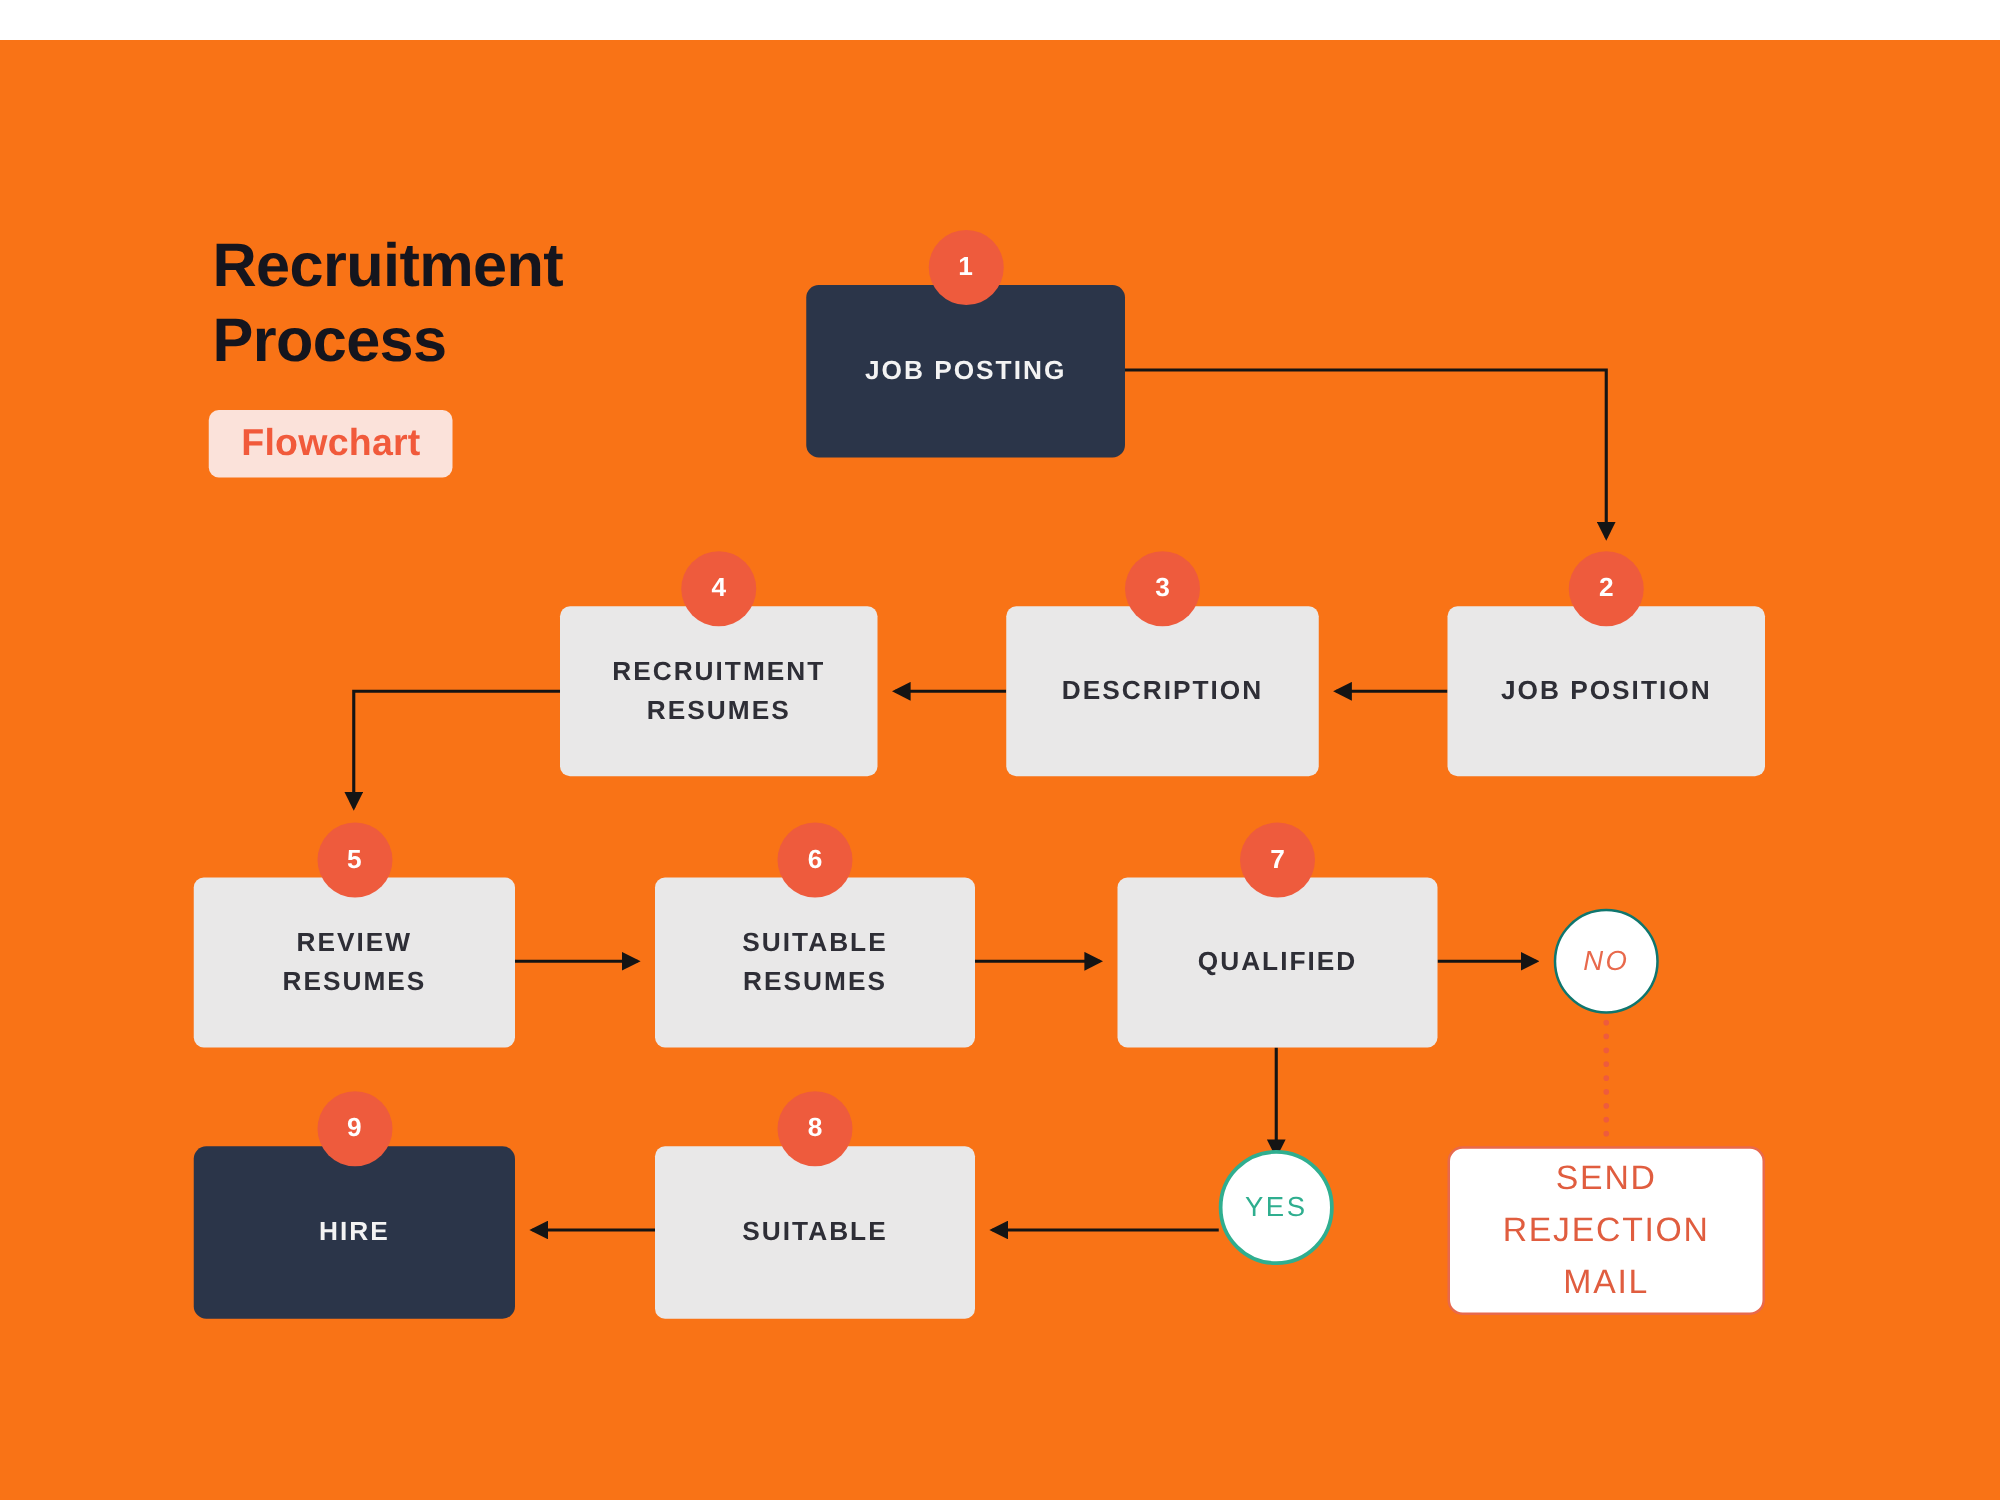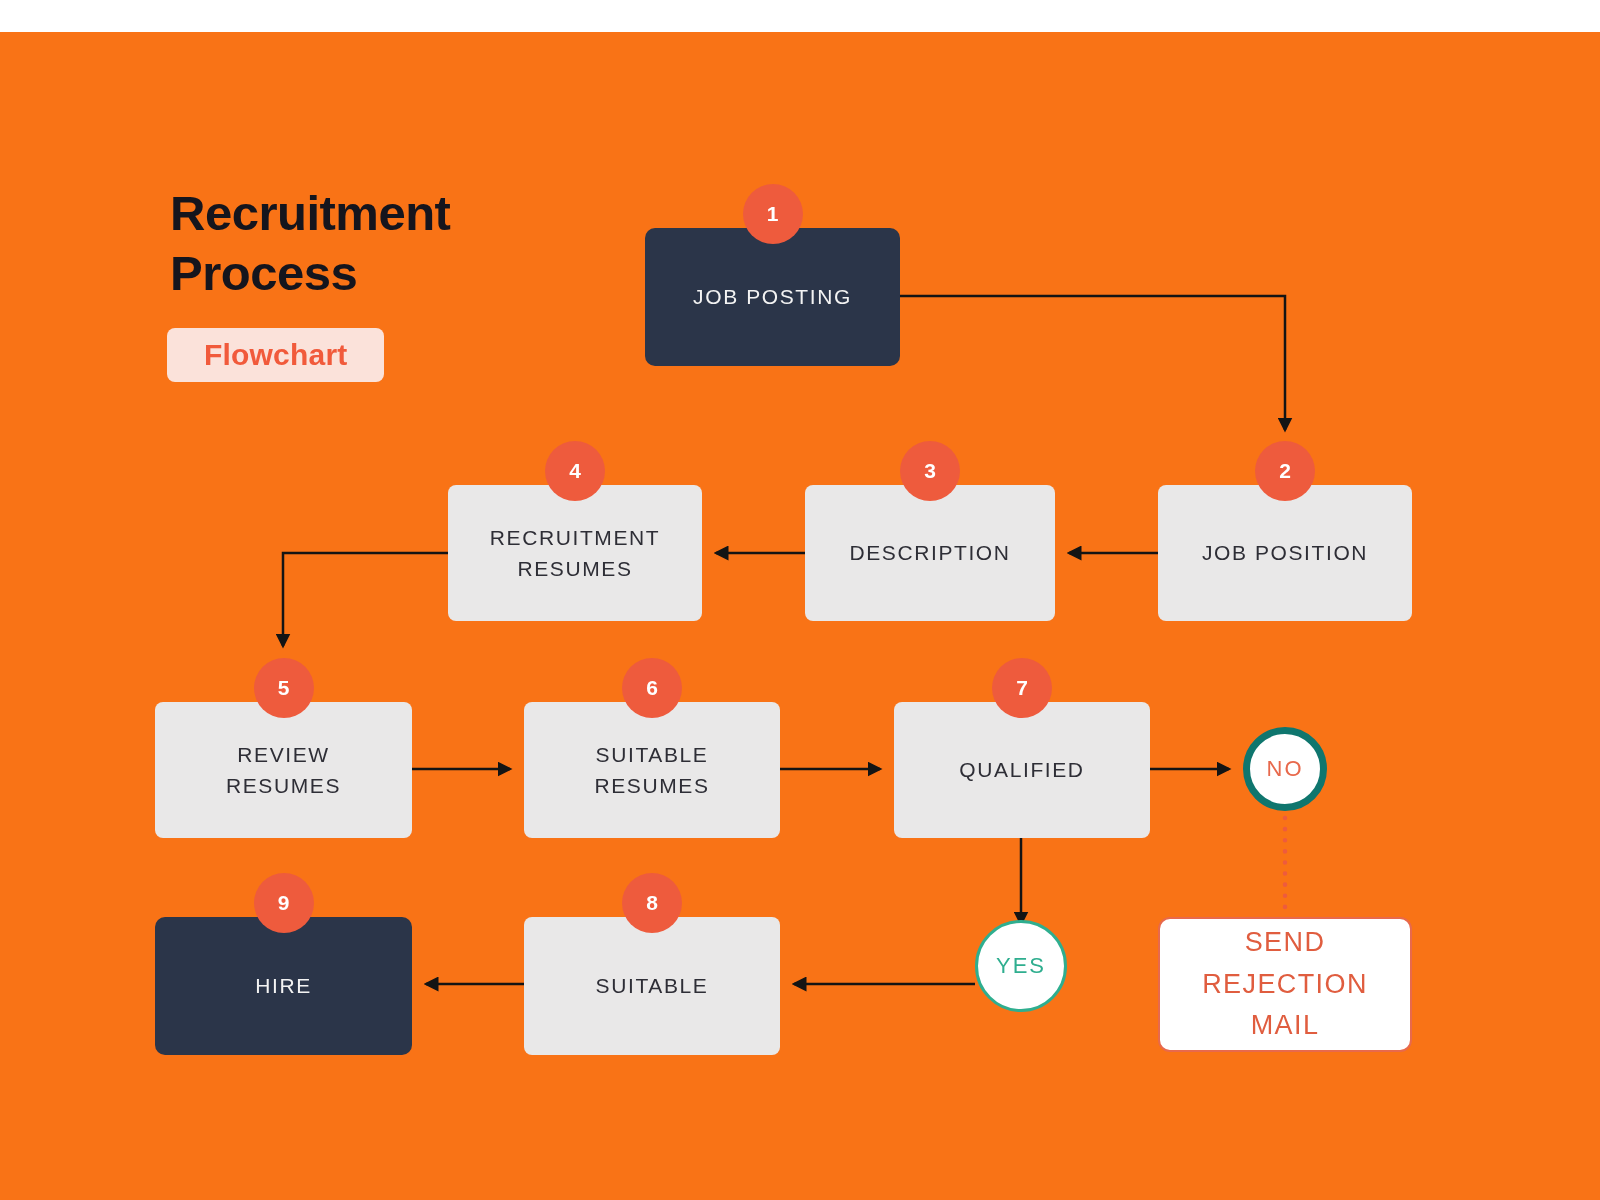--- a/index.html
+++ b/index.html
@@ -28,21 +28,21 @@
     color: #15151d;
   }
   .subtitle-badge {
     position: absolute;
     left: 167px;
     top: 296px;
     background: #fbe2da;
     color: #f15a3b;
     font-size: 30px;
     font-weight: 700;
-    padding: 10px 37px;
+    padding: 10px 26px;
     border-radius: 8px;
     letter-spacing: 0.2px;
   }
 
   
   svg.arrows {
     position: absolute;
     left: 0; top: 0;
     width: 1600px; height: 1200px;
     z-index: 1;
@@ -68,21 +68,21 @@
     display: flex;
     align-items: center;
     justify-content: center;
     text-align: center;
   }
   .node .label {
     max-width: 200px;
     font-size: 21px;
     line-height: 1.5;
     letter-spacing: 1.6px;
-    font-weight: 400;
+    font-weight: 700;
   }
   .node.light { background: #e9e8e8; border-radius: 8px; }
   .node.light .label { color: #2e2e36; }
   .node.dark { background: #2b3549; border-radius: 10px; }
   .node.dark .label { color: #f3f3f3; }
 
   .badge {
     position: absolute;
     top: -44px;
     left: 50%;
@@ -119,22 +119,23 @@
     background: #ffffff;
     display: flex;
     align-items: center;
     justify-content: center;
     font-size: 22px;
     letter-spacing: 2px;
   }
   .decision.no {
     left: 1243px; top: 695px;
     width: 84px; height: 84px;
-    border: 7px solid #0f766e;
+    border: 2px solid #0f766e;
     color: #e8694c;
+    font-style: italic;
   }
   .decision.yes {
     left: 975px; top: 888px;
     width: 92px; height: 92px;
     border: 3px solid #2fae8f;
     color: #2fae8f;
   }
 
   
   .rejection {

